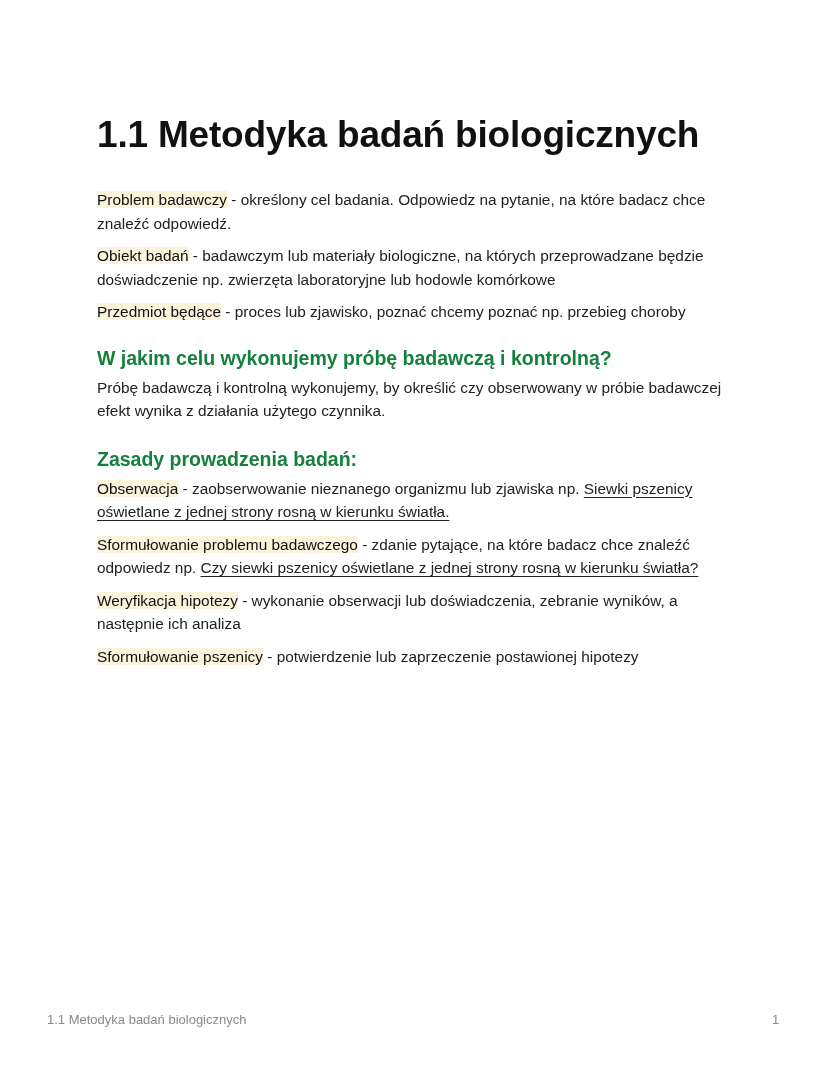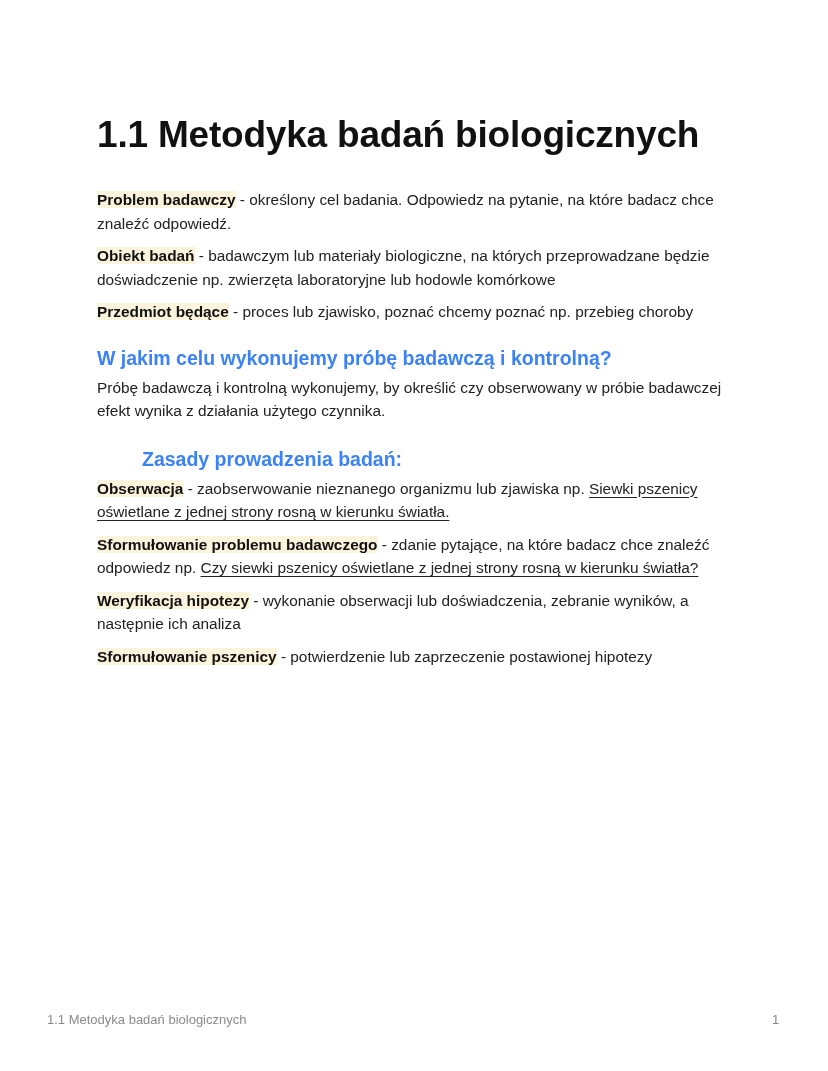--- a/index.html
+++ b/index.html
@@ -8,27 +8,27 @@
     font-family: "Liberation Sans", sans-serif; color: #1f1f1f;
   }
   .page { position: absolute; left: 97px; top: 112px; width: 640px; }
   h1 {
     font-size: 37px; line-height: 46px; font-weight: bold; margin: 0 0 30px 0;
     color: #111111; letter-spacing: -0.2px;
   }
   p.def {
     font-size: 15.4px; line-height: 23.5px; margin: 0 0 9px 0; color: #222222;
   }
-  .term { font-weight: bold; background: #fbf3db; color: #111111; }
+  .term { font-weight: normal; background: #fbf3db; color: #111111; }
   .ex { text-decoration: underline; text-underline-offset: 3px; }
   h2 {
-    font-size: 19.5px; font-weight: bold; margin: 0 0 5px 0; line-height: 26px; color: #3b82f6;
+    font-size: 19.5px; font-weight: bold; margin: 0 0 5px 0; line-height: 26px; color: #15803d;
   }
   .sec1 { margin-top: 21px; }
-  .sec2 { margin-top: 23px; margin-left: 45px; }
+  .sec2 { margin-top: 23px; }
   .footer-title {
     position: absolute; left: 47px; top: 1012px; font-size: 13px; color: #8a8a8a;
   }
   .footer-page {
     position: absolute; left: 772px; top: 1012px; font-size: 13px; color: #8a8a8a;
   }
 </style>
 </head>
 <body>
 

